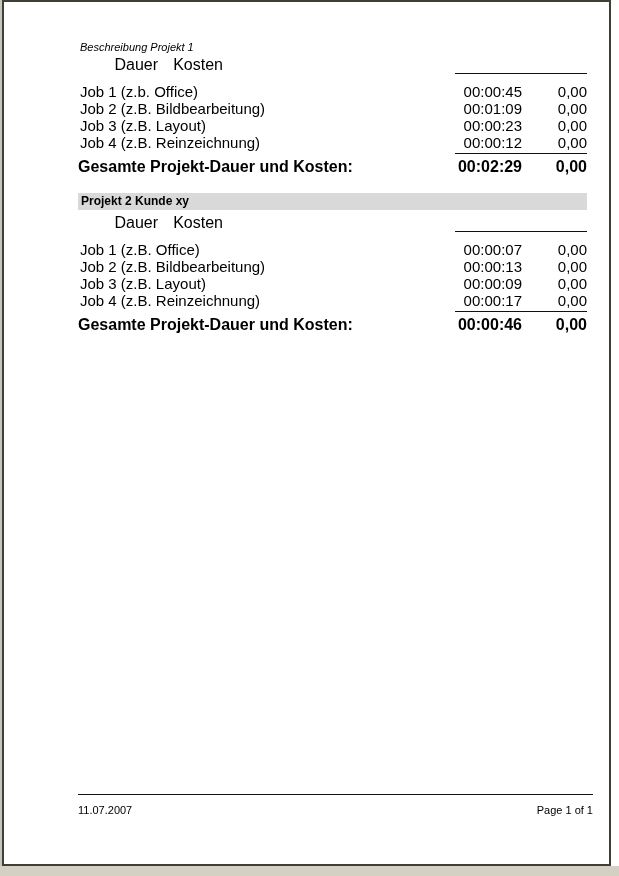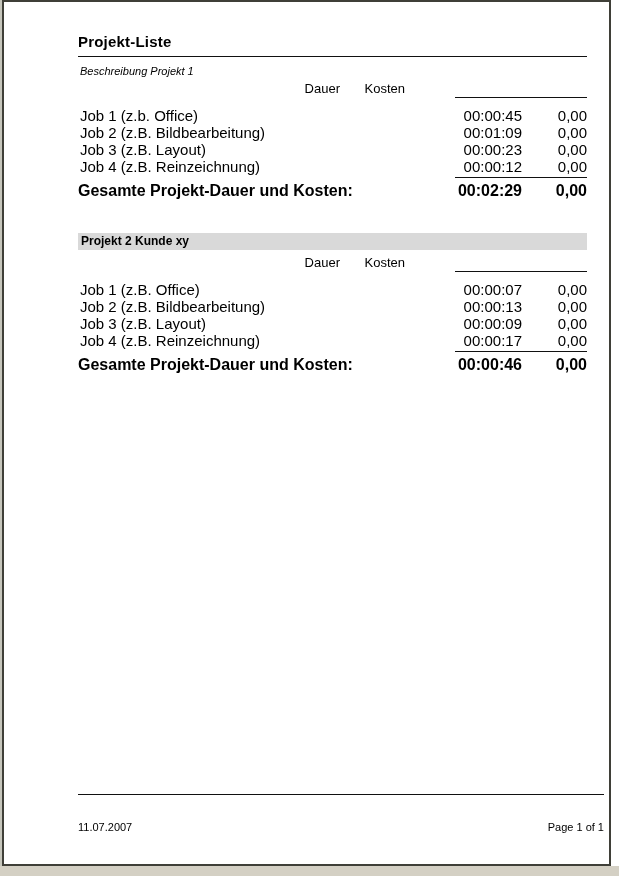--- a/index.html
+++ b/index.html
@@ -33,41 +33,41 @@
   .title {
     font-size: 15px;
     font-weight: bold;
     line-height: 18px;
     padding-bottom: 5px;
     border-bottom: 1px solid #111111;
     letter-spacing: 0.2px;
   }
 
   .section { margin-top: 8px; }
-  .section-2 { margin-top: 36px; }
+  .section-2 { margin-top: 20px; }
   .section-bar {
     background: #d9d9d9;
     font-size: 12px;
     font-weight: bold;
     line-height: 13px;
     padding: 2px 0 2px 3px;
     height: 17px;
   }
   .section-desc {
     font-size: 11px;
     font-style: italic;
     line-height: 13px;
     margin-top: 3px;
     padding-left: 2px;
   }
 
   .cols-header {
     display: flex;
-    justify-content: center;
-    font-size: 13px;
+    justify-content: flex-start;
+    font-size: 16px;
     line-height: 13px;
     margin-top: 4px;
   }
   .section-2 .cols-header { margin-top: 6px; }
   .col-dauer  { width: 80px; text-align: right; }
   .col-kosten { width: 65px; text-align: right; }
   .cols-underline, .total-sep {
     margin-left: auto;
     width: 132px;
     border-top: 1px solid #111111;
@@ -89,40 +89,39 @@
     display: flex;
     font-size: 16px;
     font-weight: bold;
     line-height: 13px;
     margin-top: 6px;
   }
   .total-row .job-label { padding-left: 0; }
 
   .footer {
     position: absolute;
-    left: 74px; right: 5px;
+    left: 74px; right: 16px;
     top: 792px;
     border-top: 1px solid #111111;
-    padding-top: 26px;
+    padding-top: 9px;
     display: flex;
     justify-content: space-between;
     font-size: 11px;
     line-height: 13px;
   }
 </style>
 </head>
 <body>
 
 <div class="strip-left"></div>
 <div class="strip-bottom"></div>
 
 <div class="page">
   <div class="content">
 
-    <div class="title">Projekt-Liste</div>
 
     <div class="section">
       <div class="section-desc">Beschreibung Projekt 1</div>
 
       <div class="cols-header">
         <span class="col-dauer">Dauer</span>
         <span class="col-kosten">Kosten</span>
       </div>
       <div class="cols-underline"></div>
 

